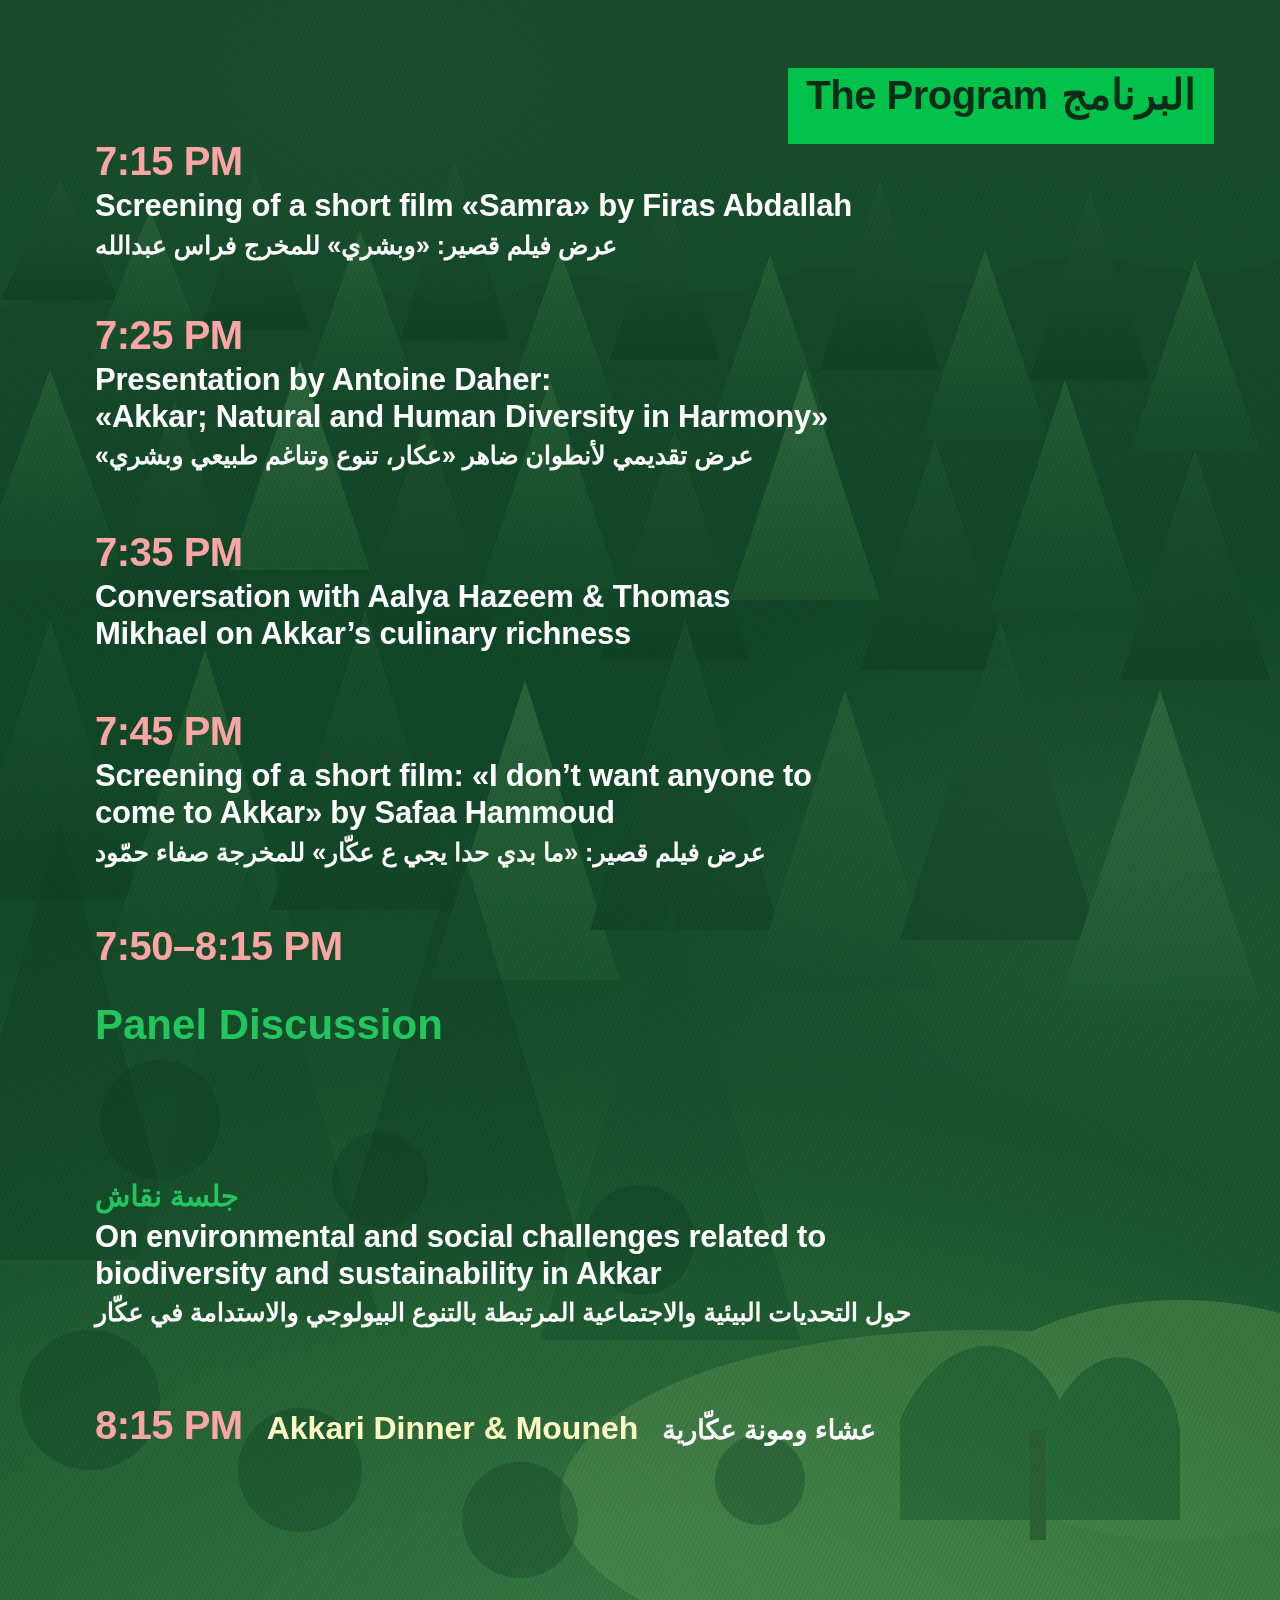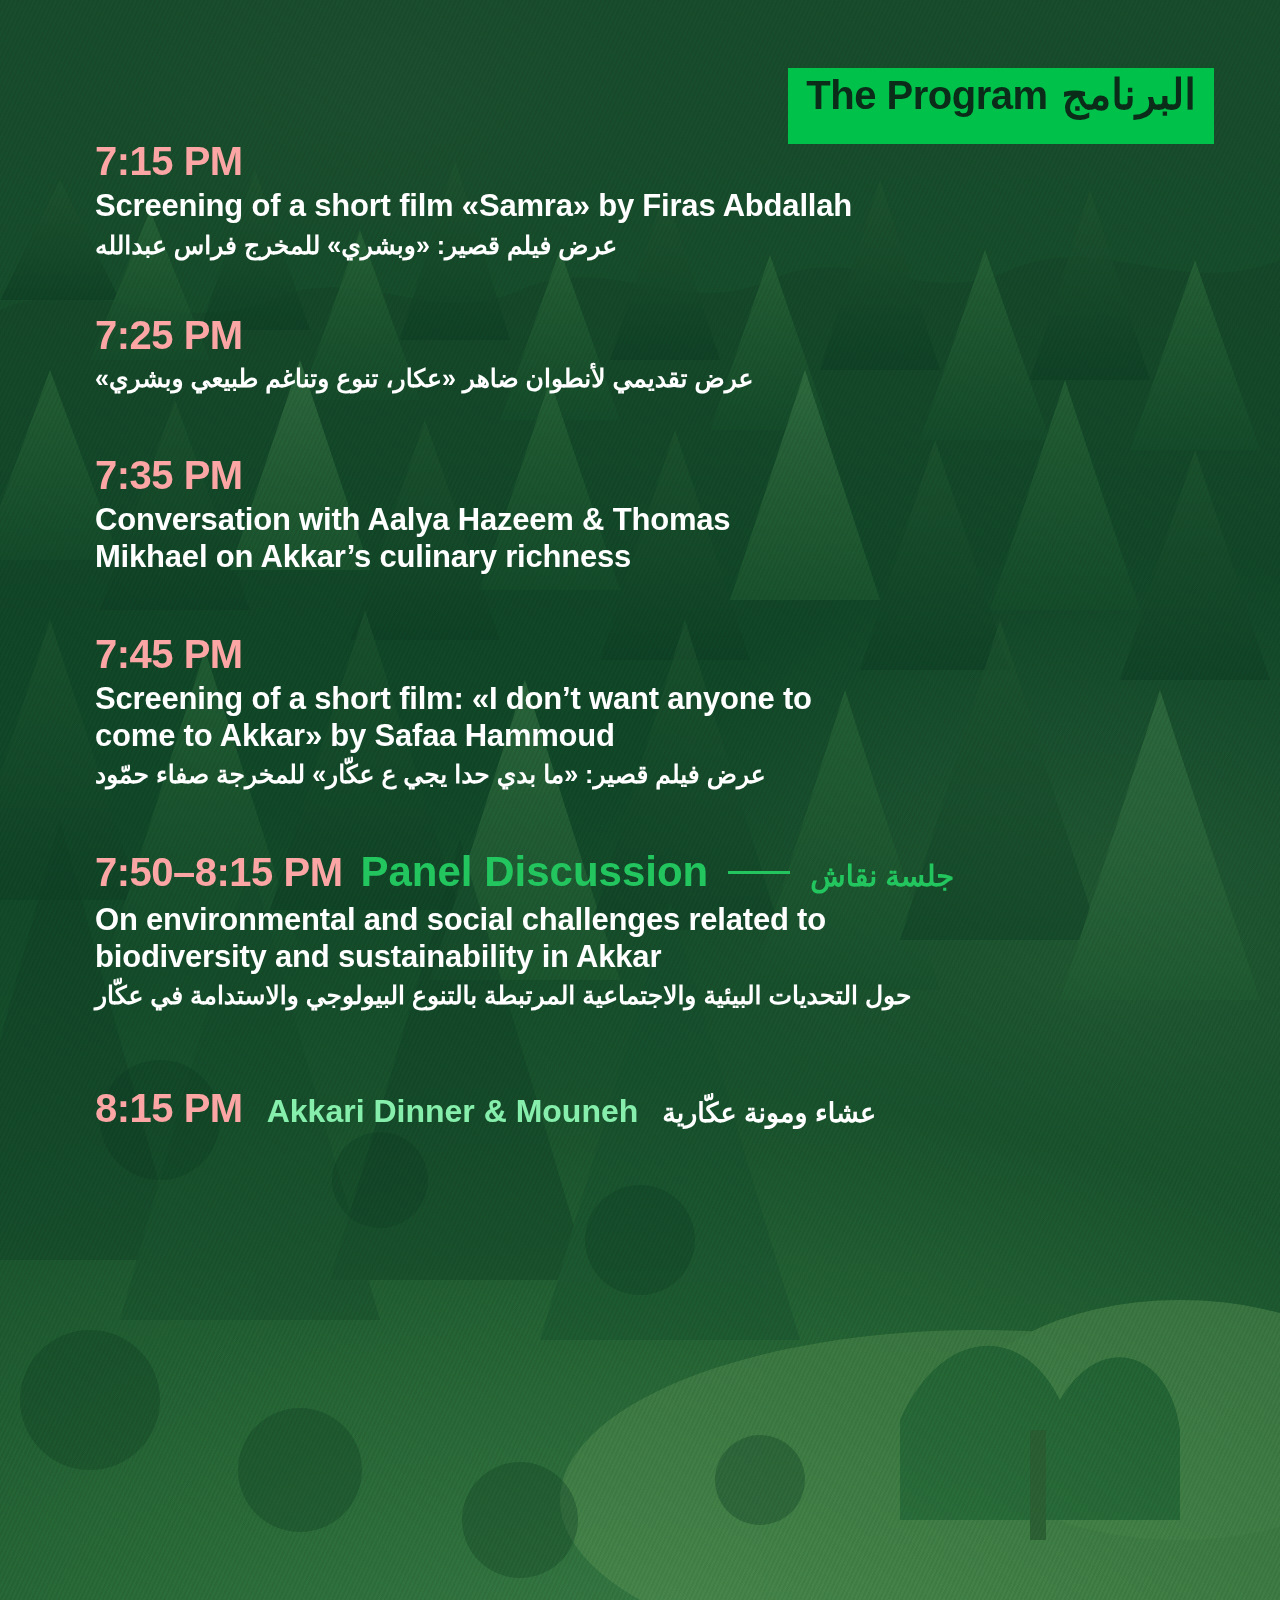--- a/index.html
+++ b/index.html
@@ -132,23 +132,24 @@
     direction: rtl;
     text-align: left;
     line-height: 1.35;
     max-width: 1000px;
   }
 
   
   .slot.inline-head .head-row {
     display: flex;
     align-items: baseline;
-    gap: 18px;
+    gap: 34px;
     margin-bottom: 6px;
     flex-wrap: nowrap;
+    flex-direction: column;
   }
   .slot.inline-head .time { margin-bottom: 0; }
 
   .tag-en {
     color: #22c55e;
     font-size: 42px;
     font-weight: 700;
     white-space: nowrap;
   }
   .rule {
@@ -168,21 +169,21 @@
 
   
   .slot.dinner .head-row {
     display: flex;
     align-items: baseline;
     gap: 24px;
     flex-wrap: nowrap;
   }
   .slot.dinner .time { margin-bottom: 0; }
   .slot.dinner .dinner-en {
-    color: #86efac;
+    color: #fef9c3;
     font-size: 32px;
     font-weight: 700;
     white-space: nowrap;
   }
   .slot.dinner .dinner-ar {
     color: #ffffff;
     font-size: 27px;
     font-weight: 600;
     direction: rtl;
     white-space: nowrap;
@@ -299,20 +300,21 @@
   <div class="schedule">
 
     <div class="slot" id="slot-1">
       <div class="time">7:15 PM</div>
       <div class="title-en">Screening of a short film «Samra» by Firas Abdallah</div>
       <div class="title-ar">عرض فيلم قصير: «وبشري» للمخرج فراس عبدالله</div>
     </div>
 
     <div class="slot" id="slot-2">
       <div class="time">7:25 PM</div>
+      <div class="title-en">Presentation by Antoine Daher:<br>«Akkar; Natural and Human Diversity in Harmony»</div>
       <div class="title-ar">عرض تقديمي لأنطوان ضاهر «عكار، تنوع وتناغم طبيعي وبشري»</div>
     </div>
 
     <div class="slot" id="slot-3">
       <div class="time">7:35 PM</div>
       <div class="title-en">Conversation with Aalya Hazeem &amp; Thomas<br>Mikhael on Akkar’s culinary richness</div>
     </div>
 
     <div class="slot" id="slot-4">
       <div class="time">7:45 PM</div>

